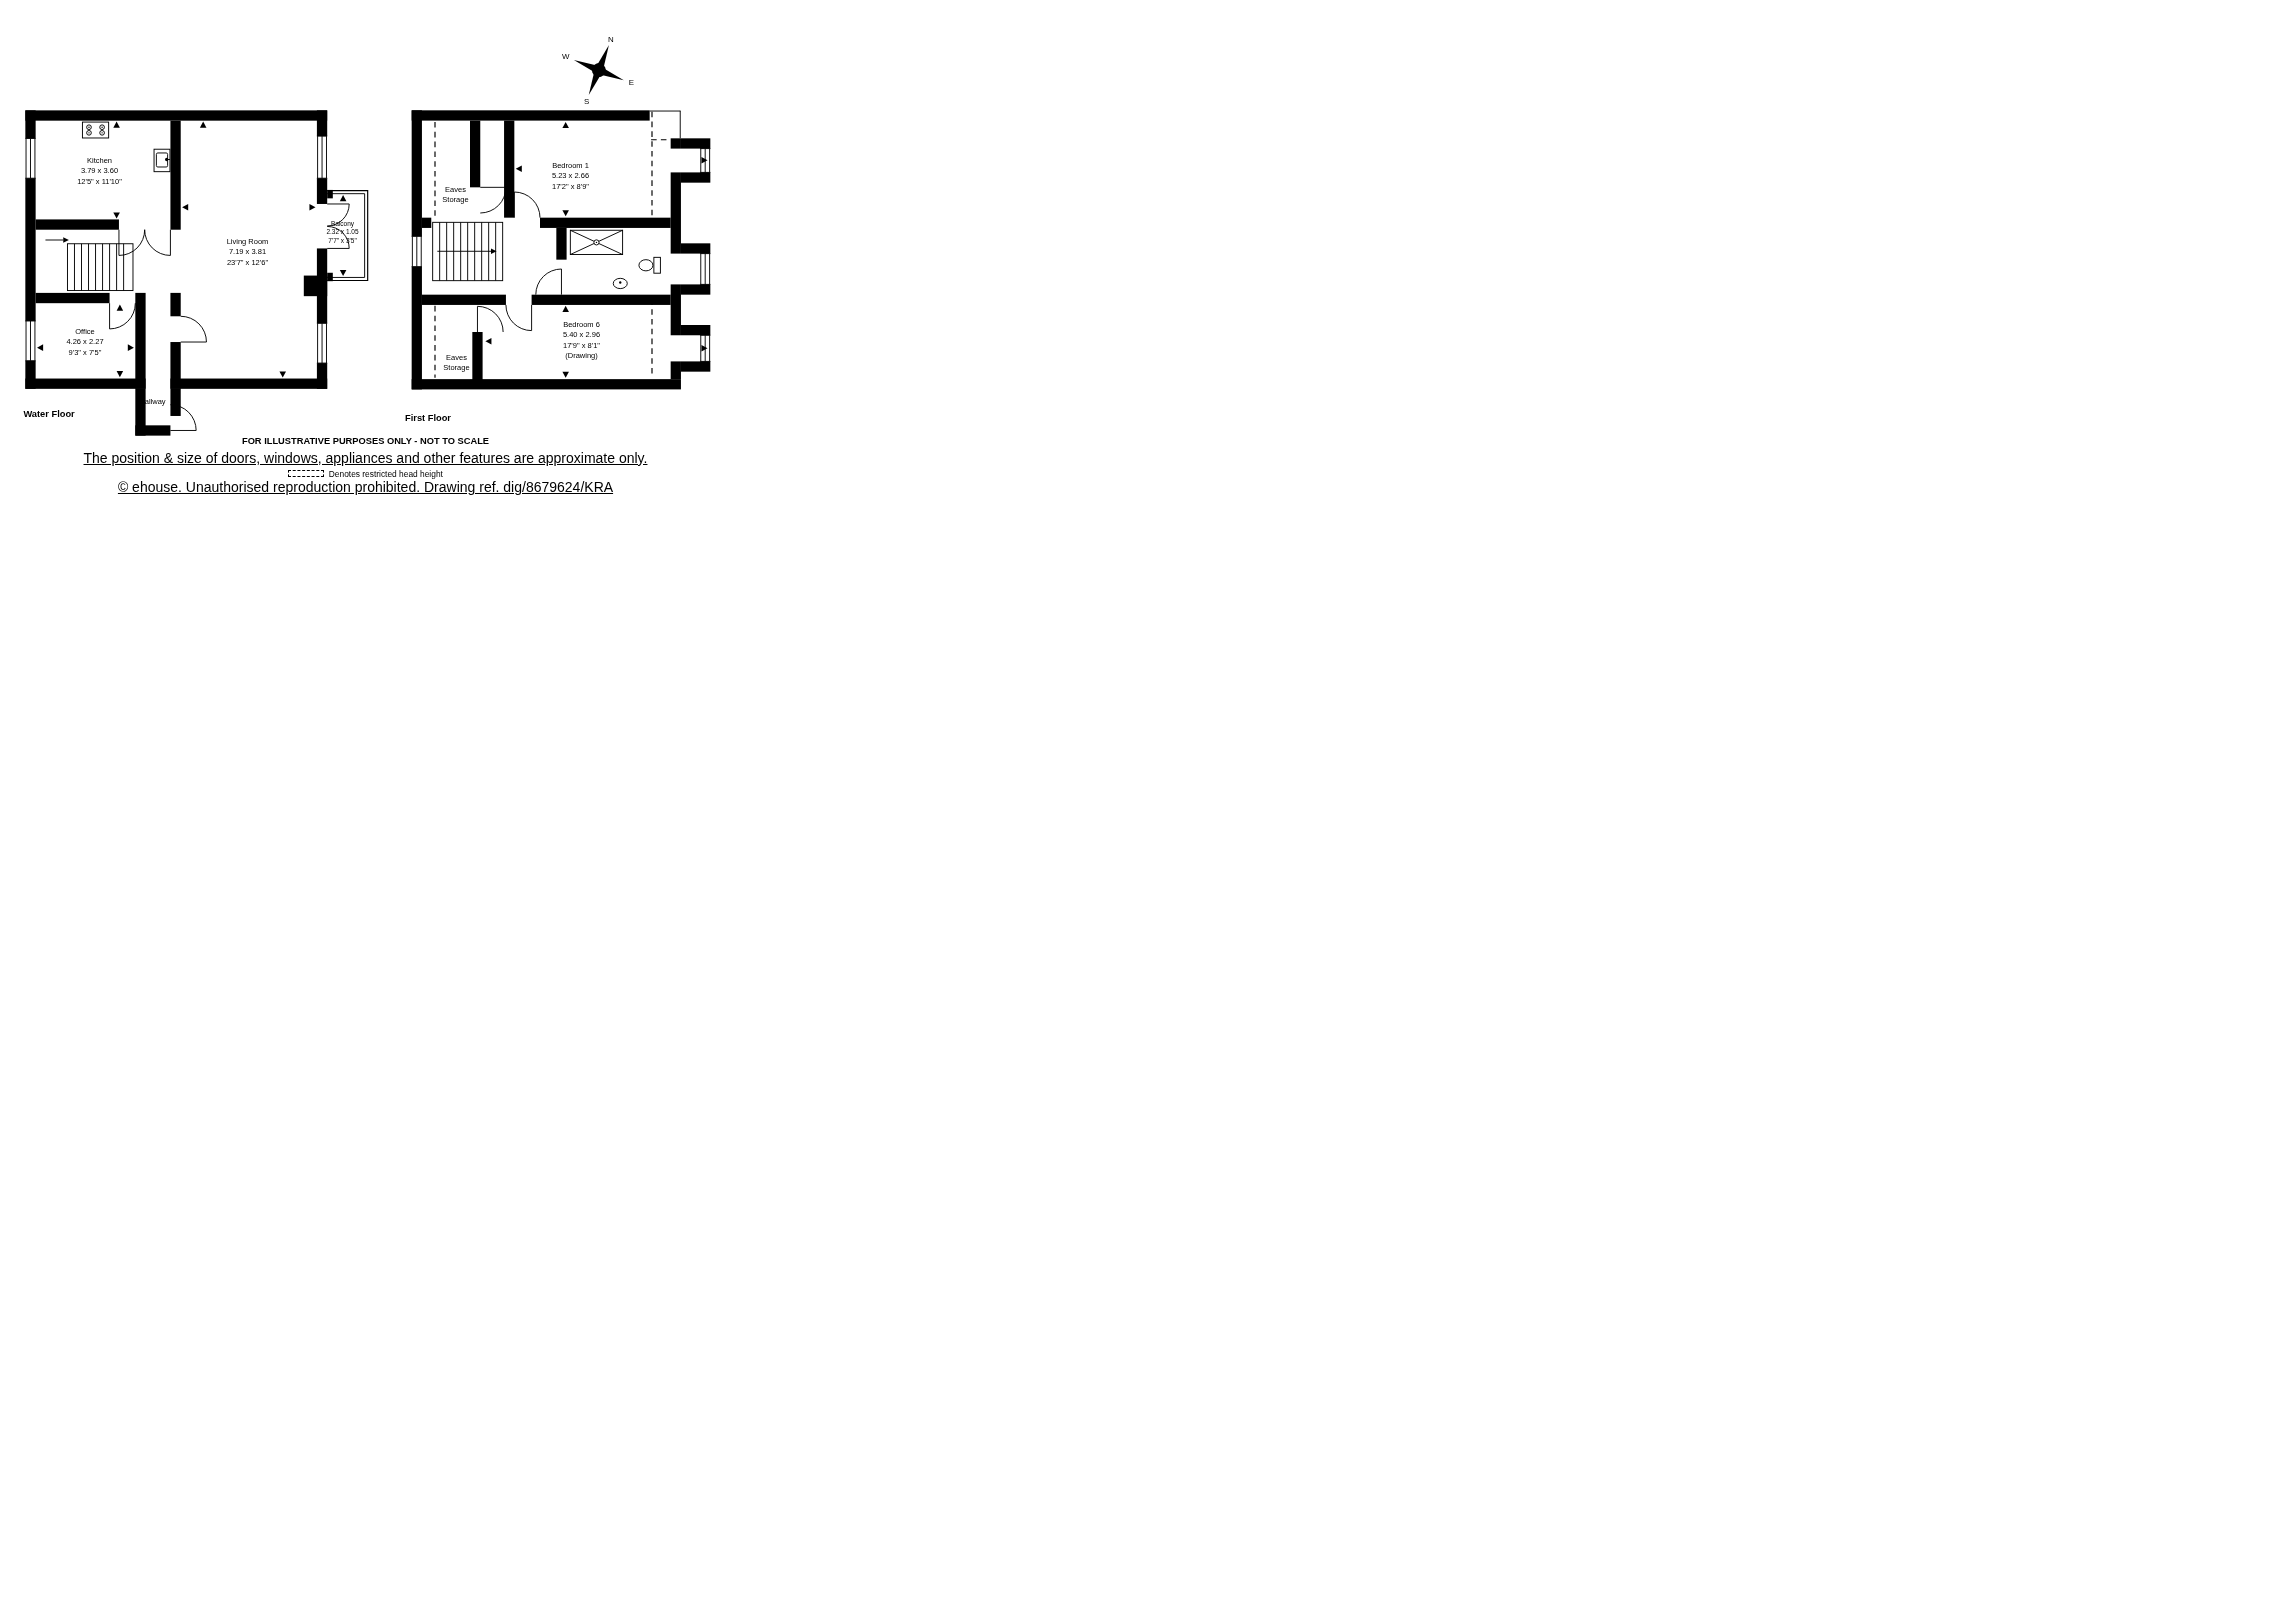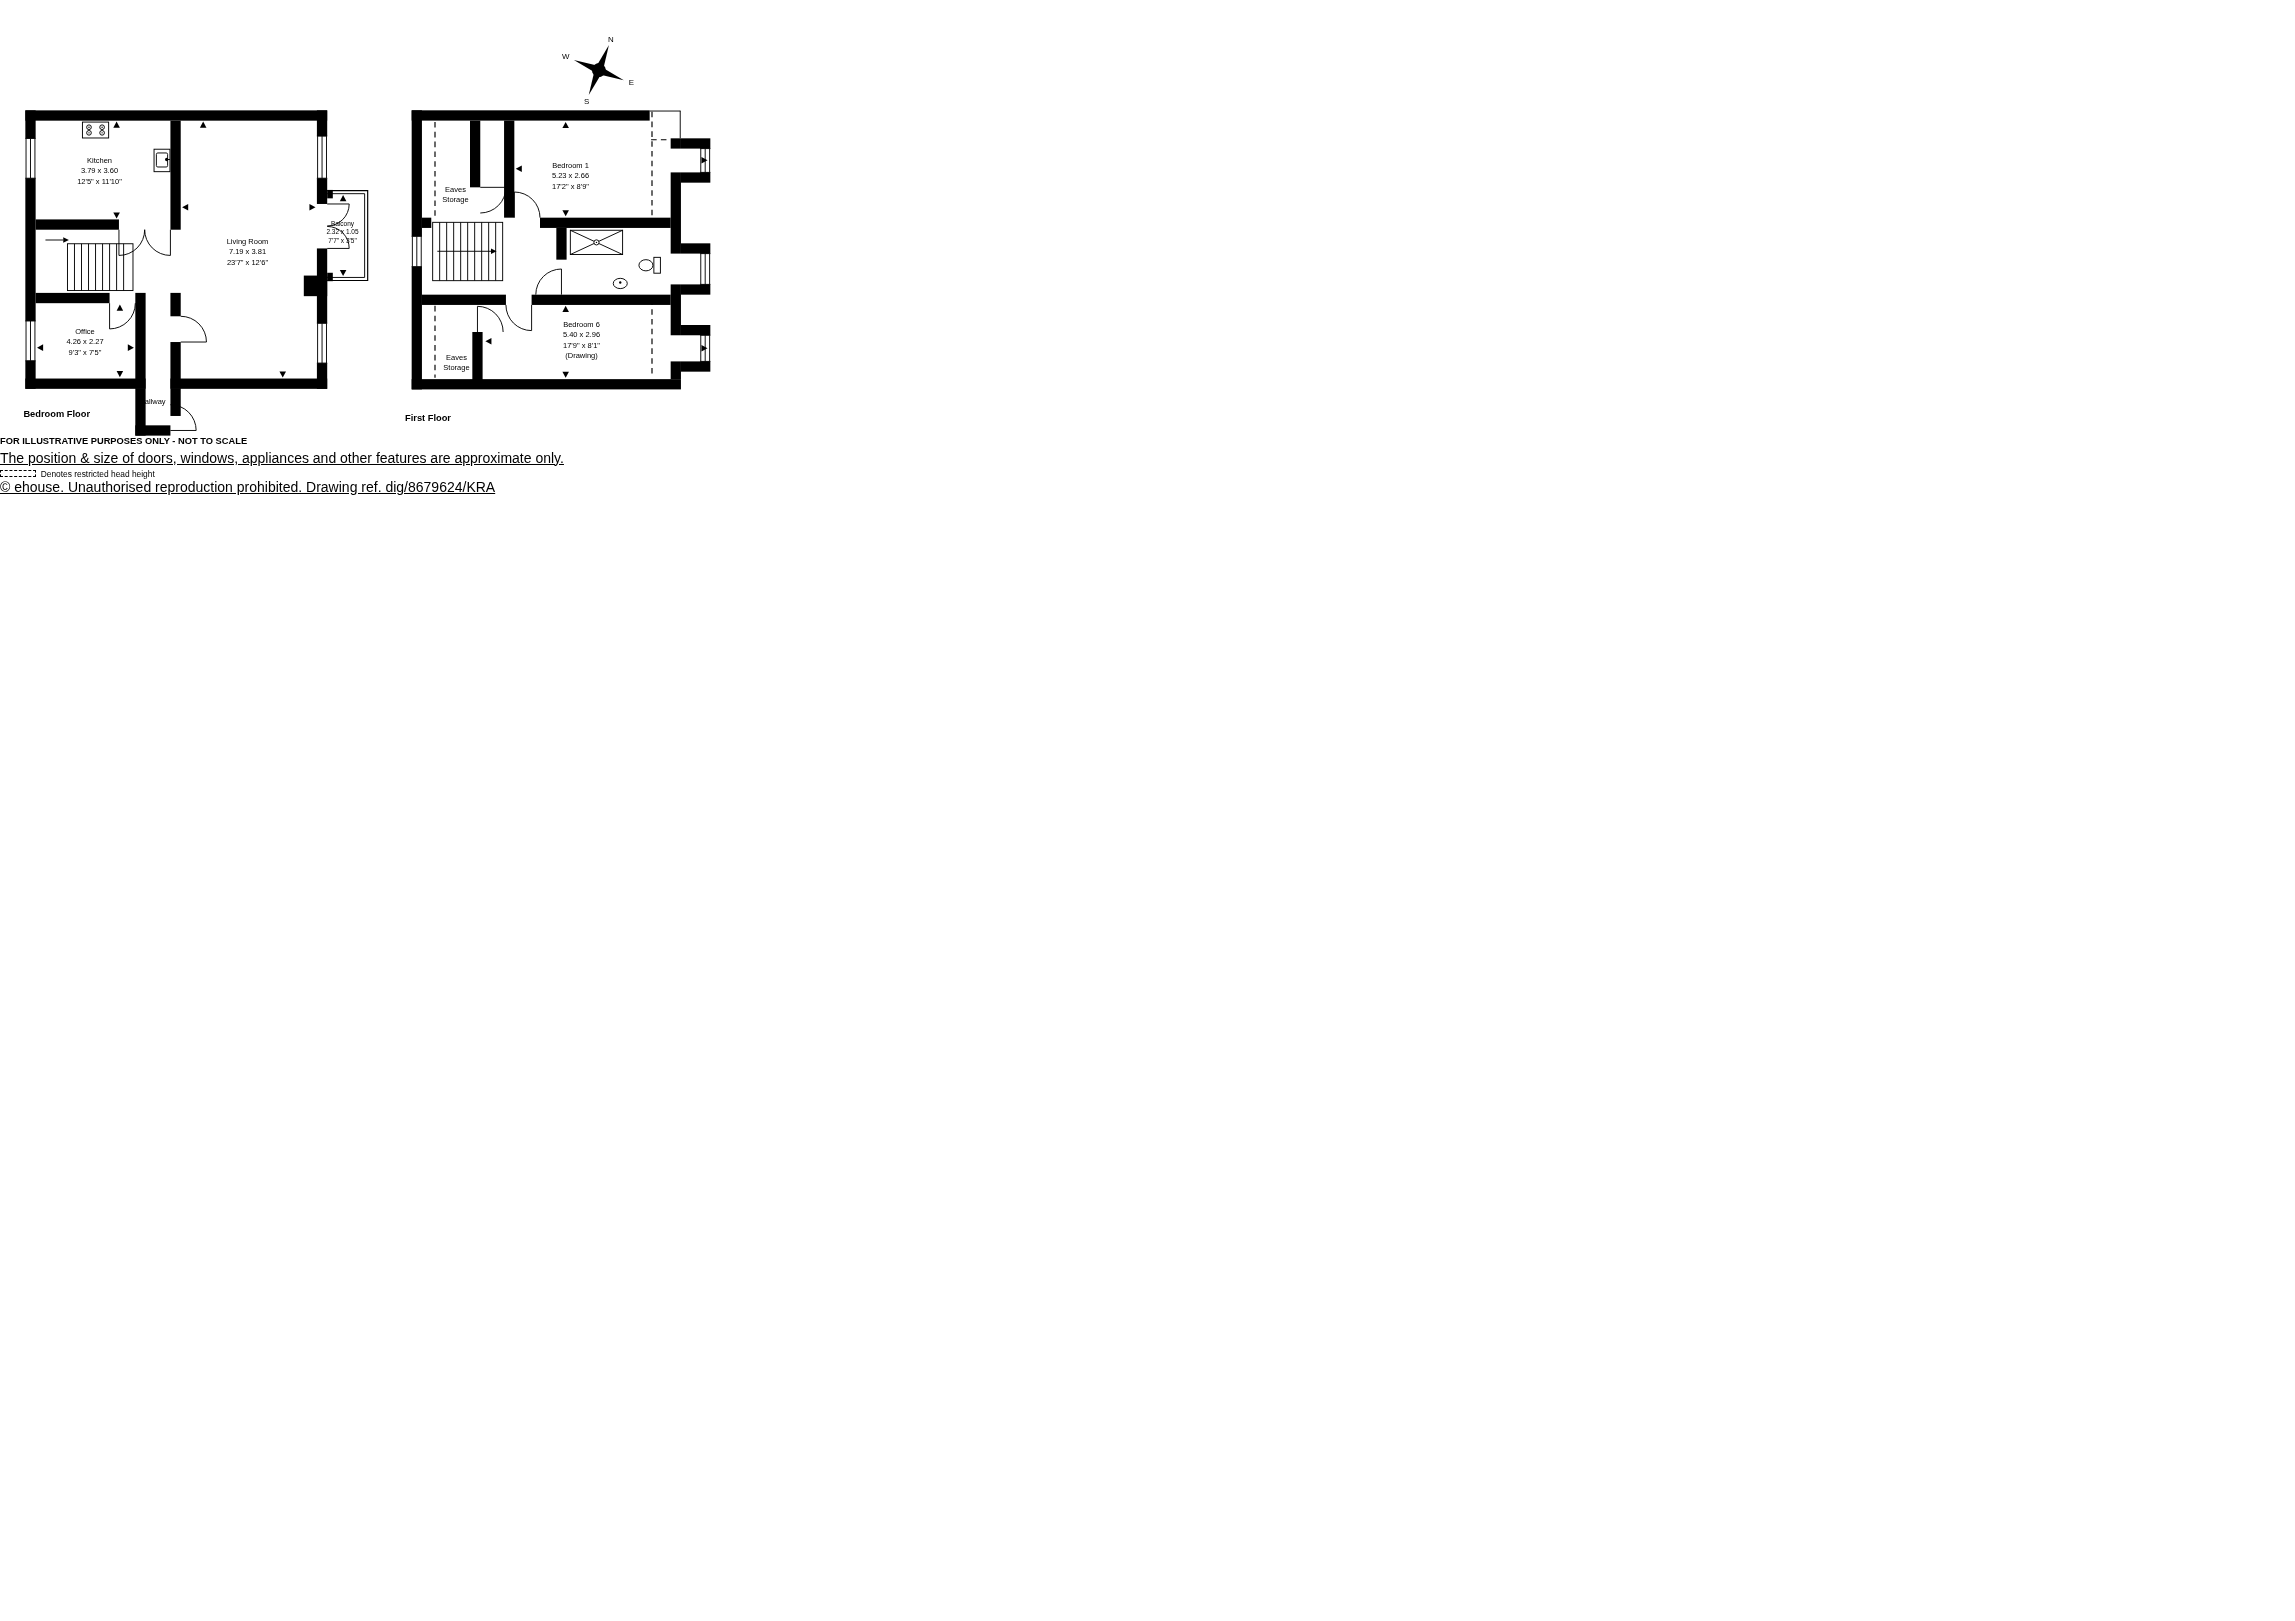--- a/index.html
+++ b/index.html
@@ -5,21 +5,21 @@
   html,body{margin:0;padding:0;background:#fff;}
   .page{position:relative;width:731px;height:516px;background:#fff;color:#000;
         font-family:"Liberation Sans",sans-serif;overflow:hidden;}
   .hdr{position:absolute;left:179px;top:30px;width:374px;text-align:center;font-weight:bold;}
   .hdr-l1{font-size:10.3px;margin-bottom:3.7px;}
   .hdr-l2{font-size:9.3px;line-height:12px;}
   .room-label{position:absolute;text-align:center;font-size:7.5px;line-height:10.3px;}
   .room-label.sm{font-size:6.5px;line-height:8.4px;}
   .floor-label{position:absolute;font-weight:bold;font-size:9.3px;}
   .plan{position:absolute;}
-  .footer{position:absolute;left:0;top:436px;width:731px;}
+  .footer{position:absolute;left:0;top:436px;width:731px;text-align:center;}
   .f1{font-weight:bold;font-size:9.3px;margin-bottom:3.7px;}
   .f2{font-size:14px;margin-bottom:3.3px;text-decoration:underline;}
   .f3{font-size:8.4px;margin-bottom:0;}
   .dash-box{display:inline-block;width:34px;height:5.1px;border:0.9px dashed #000;
             vertical-align:-0.5px;margin-right:4.7px;}
   svg{display:block;}
   .wall{fill:#000;stroke:none;}
   .thin{stroke:#000;stroke-width:2;fill:none;}
   .thick{stroke:#000;stroke-width:2.5;fill:none;}
   .dash{stroke:#000;stroke-width:2.5;fill:none;stroke-dasharray:12 9;}
@@ -244,21 +244,21 @@
     <div>7'7" x 3'5"</div>
   </div>
   <div class="room-label" style="left:43px;top:327px;width:84px">
     <div>Office</div>
     <div>4.26 x 2.27</div>
     <div>9'3" x 7'5"</div>
   </div>
   <div class="room-label" style="left:120px;top:397px;width:65px">
     <div>Hallway</div>
   </div>
-  <div class="floor-label" style="left:23.4px;top:409px">Bedroom Floor</div>
+  <div class="floor-label" style="left:23.4px;top:409px">Water Floor</div>
 
   <div class="room-label" style="left:434px;top:185px;width:43px">
     <div>Eaves Storage</div>
   </div>
   <div class="room-label" style="left:524px;top:161px;width:93px">
     <div>Bedroom 1</div>
     <div>5.23 x 2.66</div>
     <div>17'2" x 8'9"</div>
   </div>
   <div class="room-label" style="left:535px;top:320px;width:93px">

